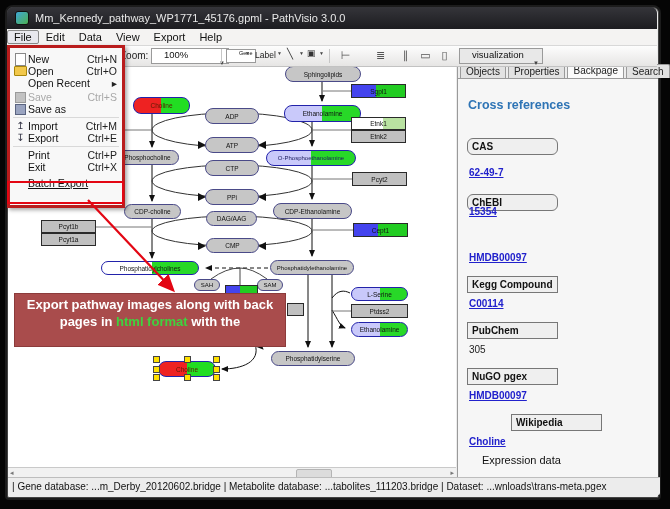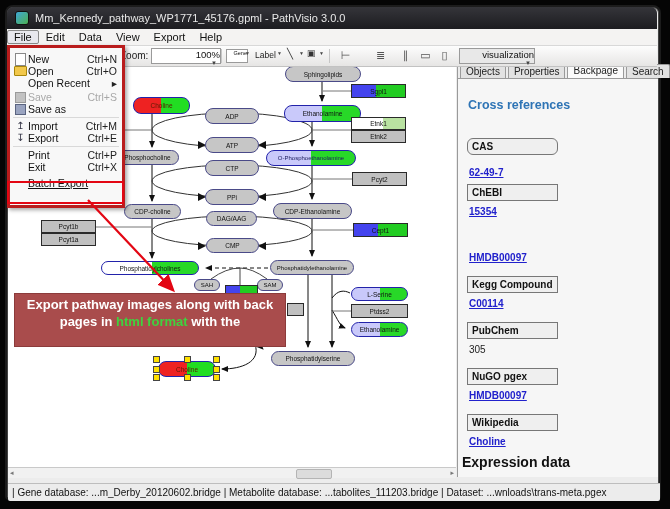--- a/index.html
+++ b/index.html
@@ -6,41 +6,41 @@
   #screen{position:relative;width:670px;height:509px;background:#050505;font-family:"Liberation Sans",sans-serif;overflow:hidden;}
   
   #win{position:absolute;left:7px;top:7px;width:650px;height:489px;background:#ececec;border:1px solid #444;border-radius:6px 6px 2px 2px;box-shadow:0 0 0 2px #1c1c1c;}
   #titlebar{position:absolute;left:7px;top:7px;width:650px;height:22px;background:linear-gradient(#35353a,#1c1c20);border-radius:6px 6px 0 0;color:#e9e9e9;font-size:11px;display:flex;align-items:center;z-index:10;}
   #appicon{width:12px;height:12px;margin:0 6px 0 8px;border-radius:3px;background:linear-gradient(135deg,#3fa7d6,#4caf50);border:1px solid #111;}
   #menubar{position:absolute;left:7px;top:29px;width:650px;height:16px;background:#f4f3f2;border-bottom:1px solid #d8d8d8;font-size:11px;display:flex;align-items:center;z-index:10;}
   .menu-item{padding:1px 7px;color:#111;}
   .menu-item.open{border:1px solid #8a8a8a;background:#e8e8ee;border-radius:2px;padding:0 6px;}
   #toolbar{position:absolute;left:7px;top:46px;width:650px;height:20px;background:linear-gradient(#fdfdfd,#e6e5e4);border-bottom:1px solid #c2c2c2;font-size:10px;color:#222;z-index:5;}
   .tbtxt{position:absolute;top:4px;}
-  .combo{position:absolute;background:#fff;border:1px solid #9a9a9a;font-size:9.5px;display:flex;align-items:flex-end;padding-left:4px;color:#111;flex-direction:column;}
+  .combo{position:absolute;background:#fff;border:1px solid #9a9a9a;font-size:9.5px;display:flex;align-items:flex-start;padding-left:12px;color:#111;flex-direction:column;}
   .combo .arr{margin-left:auto;font-size:6px;color:#444;padding:0 3px;}
   .tbico{position:absolute;top:2px;width:15px;height:15px;color:#555;font-size:11px;text-align:center;line-height:15px;}
   .tbsep{position:absolute;top:3px;width:1px;height:14px;background:#c6c6c6;}
   
   #canvas{position:absolute;left:8px;top:66px;width:448px;height:401px;background:#fff;z-index:1;}
   #hscroll{position:absolute;left:8px;top:467px;width:448px;height:10px;background:#f1f1f1;border-top:1px solid #c9c9c9;z-index:2;}
   #hthumb{position:absolute;left:288px;top:1px;width:34px;height:8px;background:#dcdcdc;border:1px solid #b4b4b4;border-radius:2px;}
   .scrarr{position:absolute;top:0;font-size:7px;color:#777;line-height:10px;}
   
   #panel{position:absolute;left:457px;top:62px;width:200px;height:415px;background:#f6f6f6;border-left:1px solid #9a9a9a;z-index:4;}
   #tabbar{position:absolute;left:0;top:0;width:200px;height:16px;background:#ececec;border-bottom:1px solid #9a9a9a;display:flex;align-items:flex-end;font-size:10px;}
   .tab{border:1px solid #9a9a9a;border-bottom:none;background:#e2e2e2;padding:1px 5px;margin-left:2px;border-radius:2px 2px 0 0;color:#222;}
   .tab.active{background:#fafafa;padding:2px 5px;font-weight:normal;}
   #xref-heading{position:absolute;left:10px;top:36px;font-size:12.5px;font-weight:bold;color:#2e74b5;}
   .secbox{position:absolute;left:9px;width:85px;height:15px;background:#efefef;border:1px solid #777;font-size:10px;font-weight:bold;color:#111;display:flex;align-items:center;padding-left:4px;}
   .seclink{position:absolute;left:11px;font-size:10px;font-weight:bold;color:#2121cc;text-decoration:underline;}
   .secplain{position:absolute;left:11px;font-size:10px;color:#222;}
-  #expr-heading{position:absolute;left:4px;top:392px;font-size:14px;font-weight:bold;color:#111;}
-  
-  #statusbar{position:absolute;left:8px;top:477px;width:648px;height:17px;background:#ececec;border-top:1px solid #bdbdbd;font-size:10px;color:#111;display:flex;align-items:center;padding-left:4px;z-index:6;border-radius:0 0 2px 2px;margin-top:6px;}
+  #expr-heading{position:absolute;left:24px;top:392px;font-size:11px;font-weight:normal;color:#111;}
+  
+  #statusbar{position:absolute;left:8px;top:477px;width:648px;height:17px;background:#ececec;border-top:1px solid #bdbdbd;font-size:10px;color:#111;display:flex;align-items:center;padding-left:4px;z-index:6;border-radius:0 0 2px 2px;}
   
   #filemenu{position:absolute;left:7px;top:45px;width:112px;height:157px;background:#f8f8f8;border:3px solid #b91c1c;box-shadow:2px 2px 4px rgba(0,0,0,.35);z-index:50;font-size:10.5px;color:#111;}
   .mi{display:flex;align-items:center;height:12px;padding:0 5px 0 3px;}
   .mi .ic{width:15px;display:flex;justify-content:center;font-size:9px;}
   .mi .lbl{flex:1;}
   .mi .sc{color:#222;}
   .mi.disabled .lbl,.mi.disabled .sc{color:#a8a8a8;}
   .msep{height:1px;background:#d9d9d9;margin:2px 3px;}
   .icon-page{width:9px;height:11px;background:#fff;border:1px solid #888;}
   .icon-folder{width:11px;height:8px;background:#f2c84b;border:1px solid #a8860b;border-radius:1px;}
@@ -215,30 +215,30 @@
       <span class="tab">Objects</span>
       <span class="tab">Properties</span>
       <span class="tab active">Backpage</span>
       <span class="tab">Search</span>
 
     </div>
     <div id="xref-heading">Cross references</div>
 
     <div class="secbox" style="top:76px;border-radius:6px;">CAS</div>
     <a class="seclink" style="top:98px;margin-top:7px;">62-49-7</a>
-    <div class="secbox" style="top:122px;">ChEBI</div>
+    <div class="secbox" style="top:132px;border-radius:6px;">ChEBI</div>
     <a class="seclink" style="top:144px;">15354</a>
     <a class="seclink" style="top:190px;">HMDB00097</a>
     <div class="secbox" style="top:214px;">Kegg Compound</div>
     <a class="seclink" style="top:236px;">C00114</a>
     <div class="secbox" style="top:260px;">PubChem</div>
     <span class="secplain" style="top:282px;">305</span>
     <div class="secbox" style="top:306px;">NuGO pgex</div>
     <a class="seclink" style="top:328px;">HMDB00097</a>
-    <div class="secbox" style="top:352px;">Wikipedia</div>
+    <div class="secbox" style="top:352px;margin-left:44px;">Wikipedia</div>
     <a class="seclink" style="top:374px;">Choline</a>
     <div id="expr-heading">Expression data</div>
   </div>
 
   <div id="statusbar">
     <span>| Gene database: ...m_Derby_20120602.bridge | Metabolite database: ...tabolites_111203.bridge | Dataset: ...wnloads\trans-meta.pgex</span>
   </div>
 
   <div id="filemenu">
     <div class="mi" style="margin-top:5px;">

